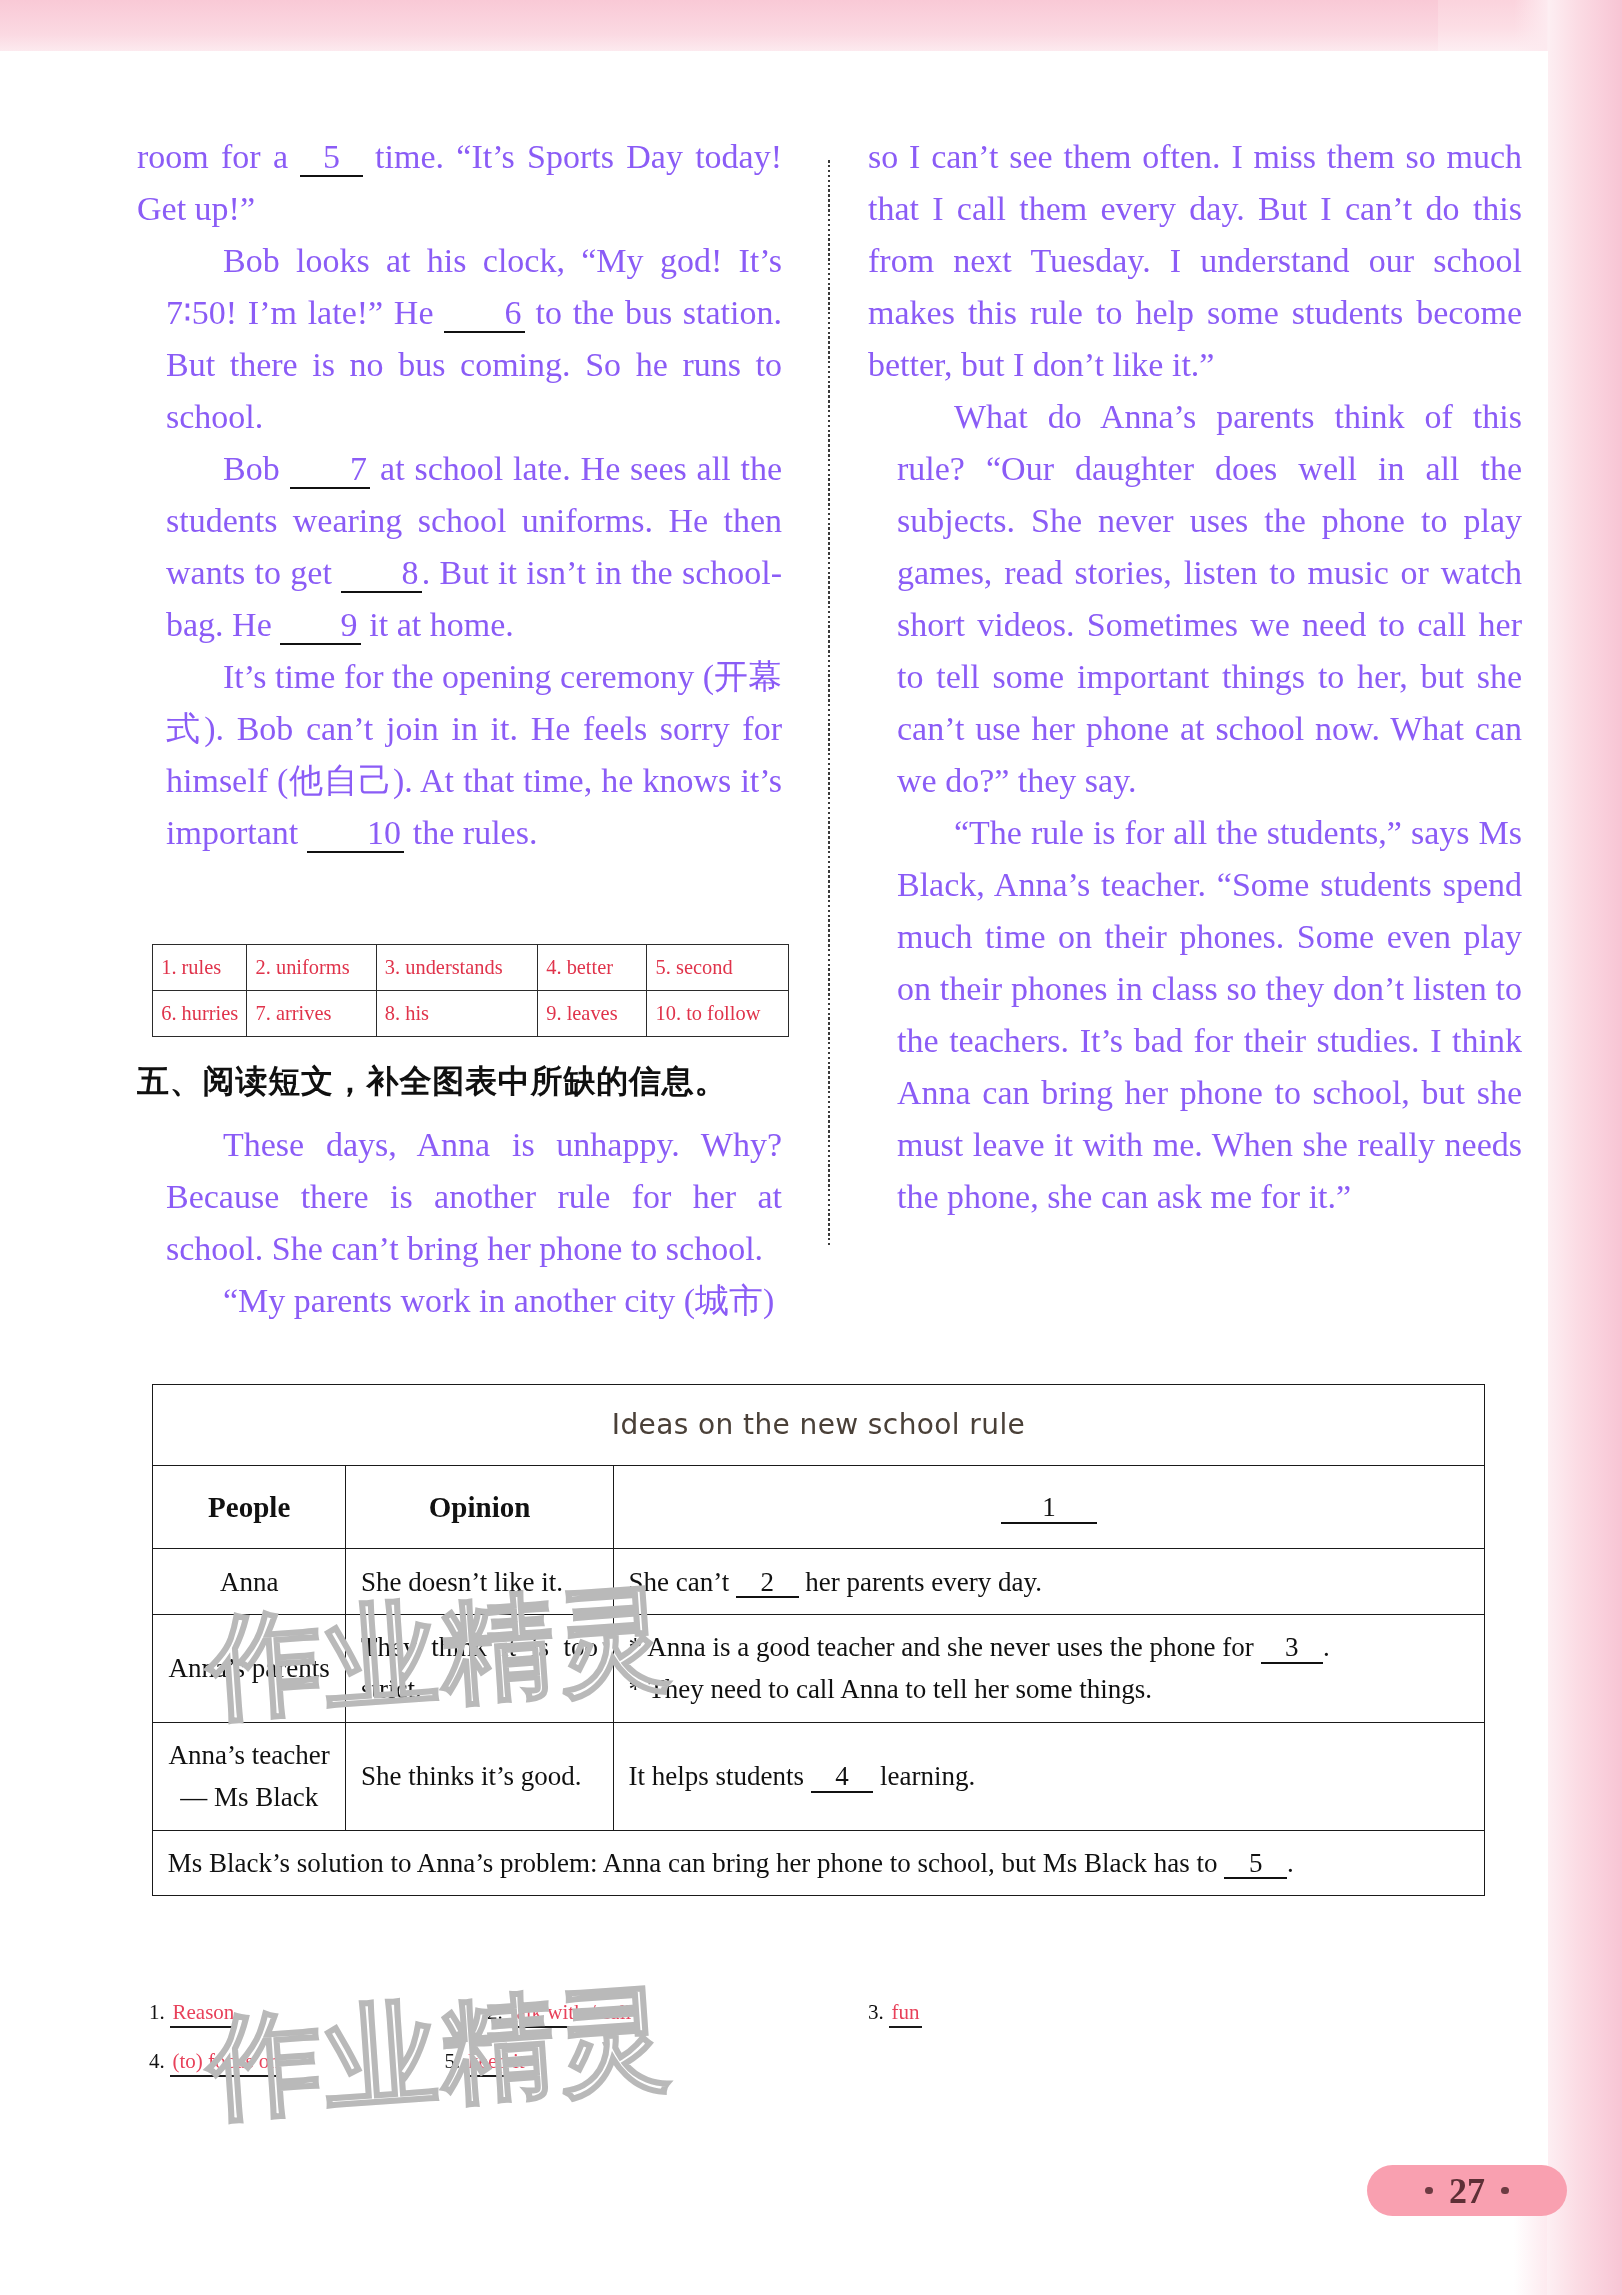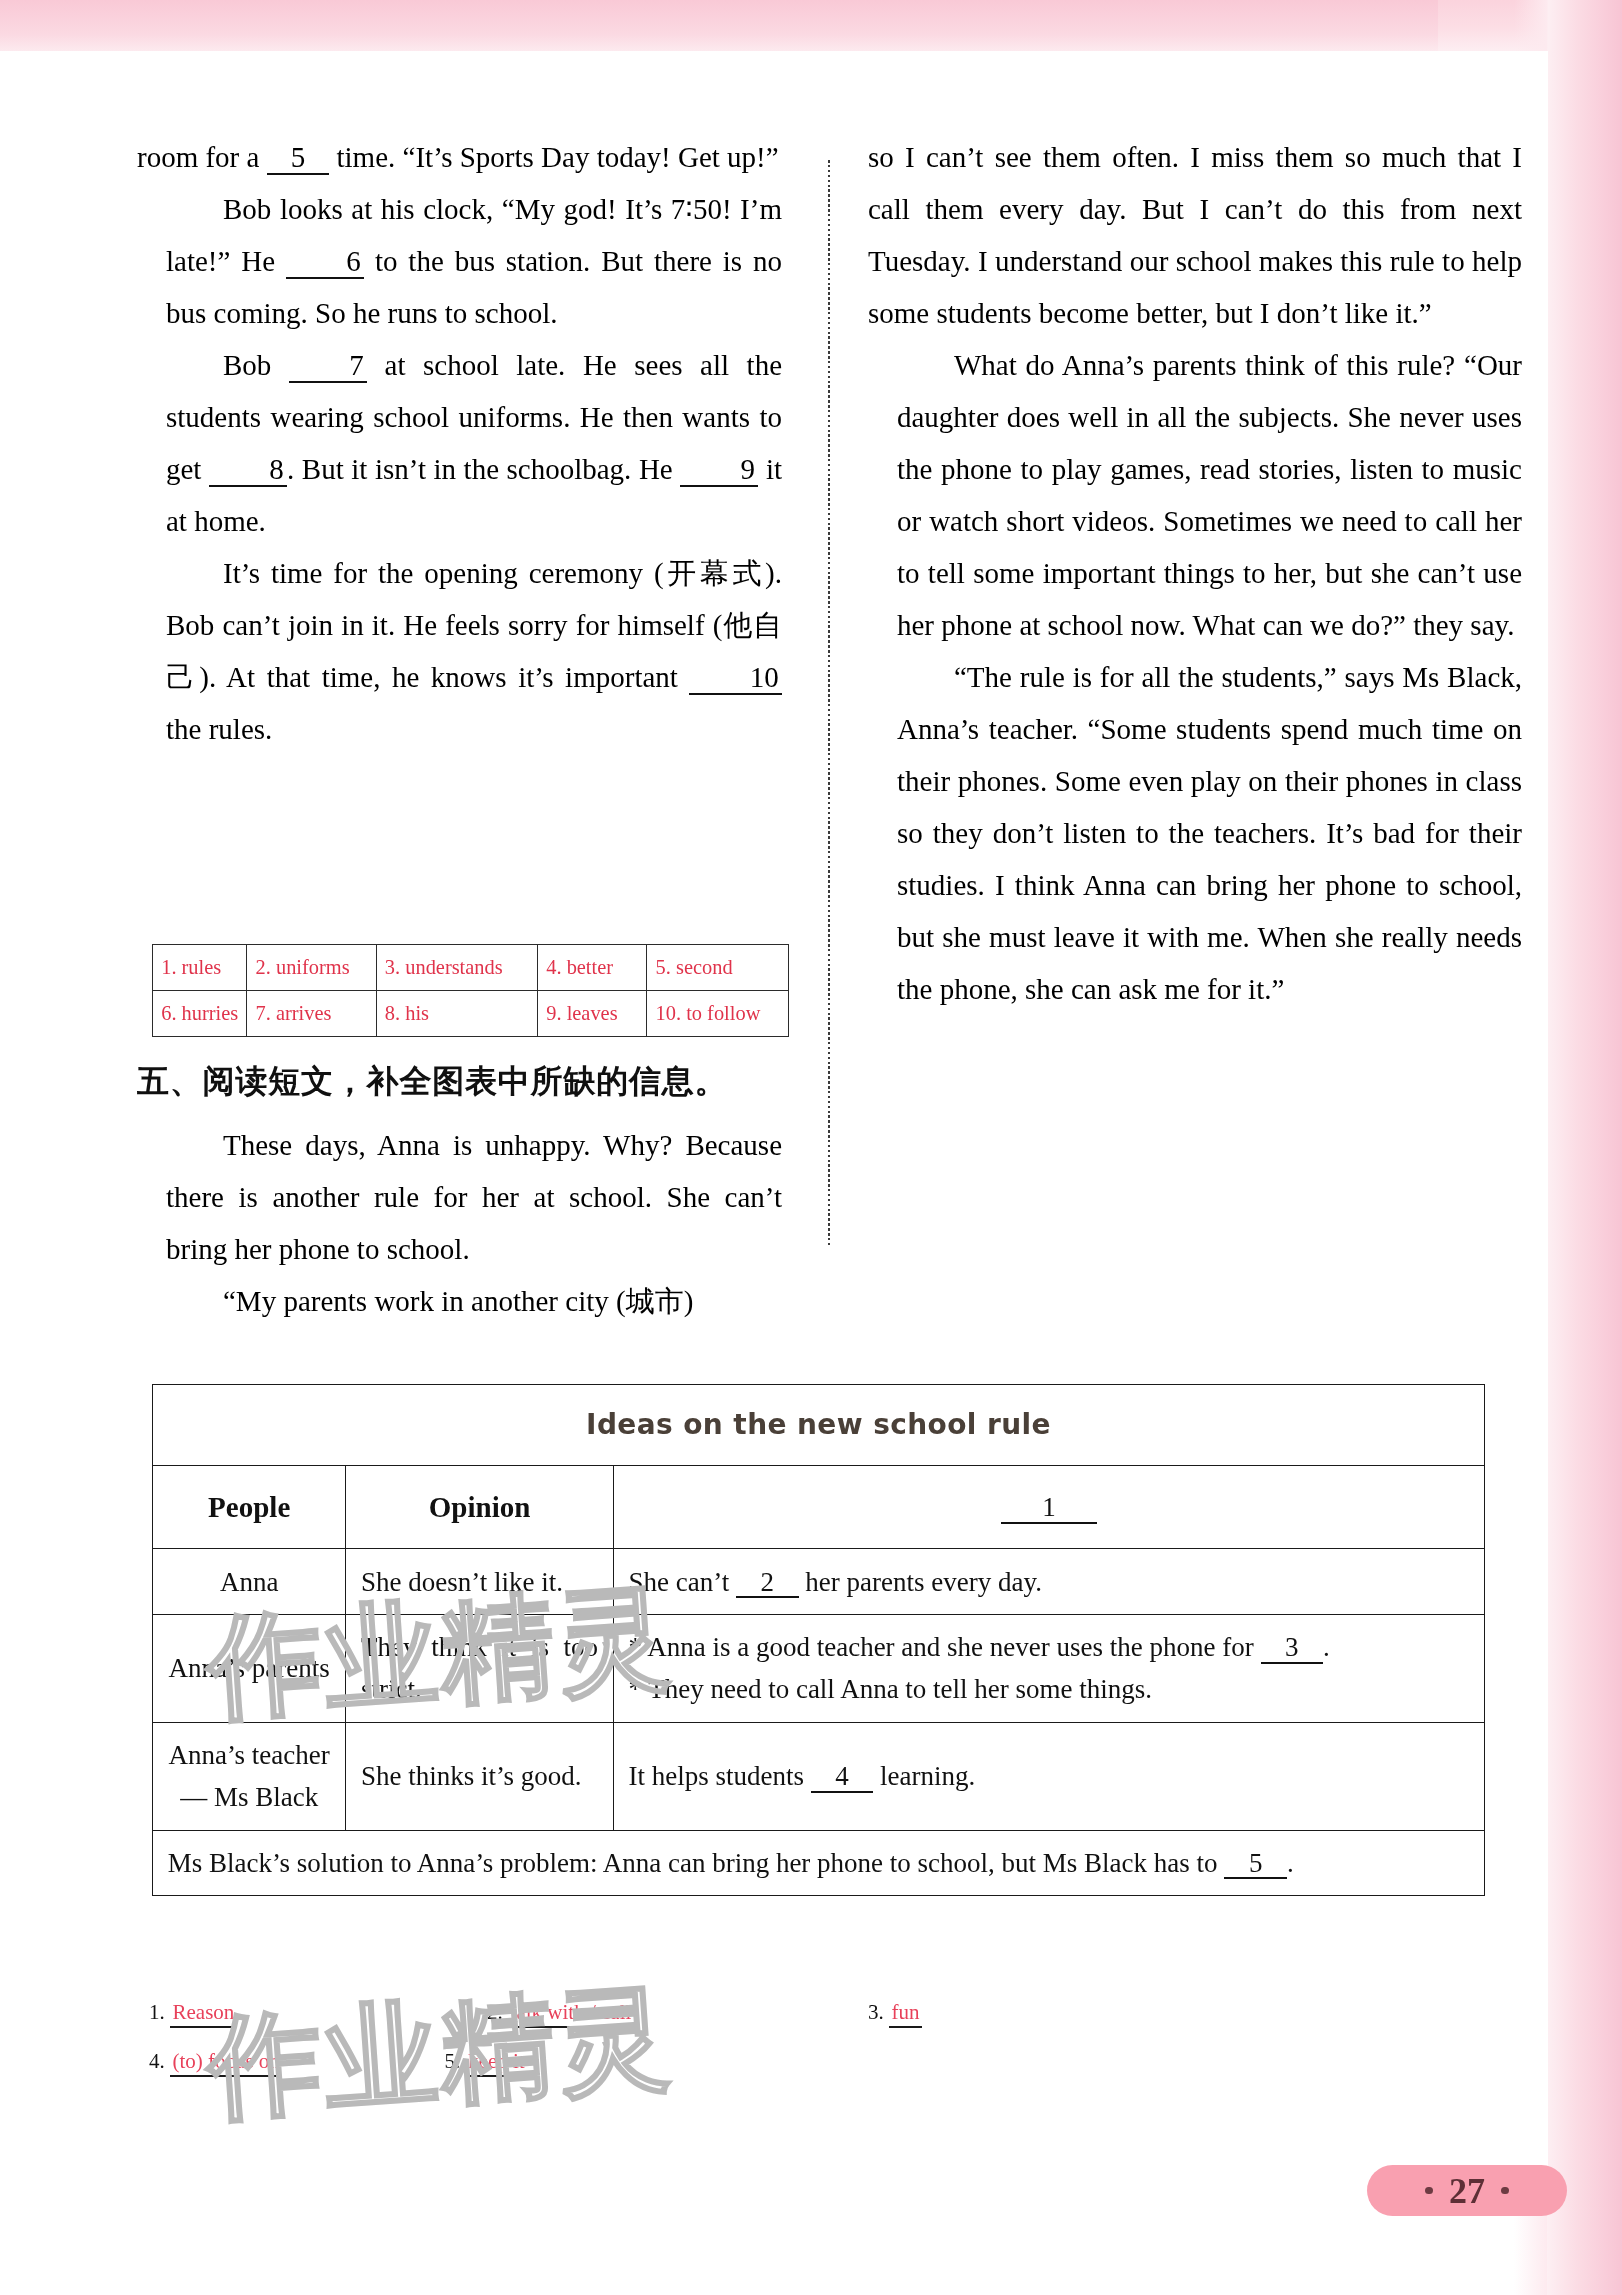--- a/index.html
+++ b/index.html
@@ -45,23 +45,23 @@
     pointer-events:none;
     user-select:none;
     letter-spacing:3.3px;
   }
   .wm1{left:208px;top:1577px;font-size:113px;transform:rotate(-4deg);}
   .wm2{left:208px;top:1977px;font-size:113px;transform:rotate(-4deg);}
 
   
   .col{
     position:absolute;
-    font-size:29px;
+    font-size:34px;
     line-height:52px;
-    color:#000000;
+    color:#8b5cf6;
     text-align:justify;
     text-justify:inter-word;
   }
   .col p{margin:0;}
   .col p.ind{text-indent:57px;margin-left:29px;}
   .colL{left:137px;top:131px;width:645px;}
   .colR{left:868px;top:131px;width:654px;}
   .divider{
     position:absolute;left:828px;top:160px;width:1.6px;height:1086px;
     background:repeating-linear-gradient(180deg,#3a3a3a 0 2.5px,rgba(255,255,255,0) 2.5px 4.9px);
@@ -112,21 +112,21 @@
     color:#111;
   }
   .chart td{
     border:1.6px solid #1a1a1a;
     padding:11.4px 14.7px;
     vertical-align:middle;
   }
   .chart td.title{
     text-align:center;
     font-family:"DejaVu Sans","Liberation Sans",sans-serif;
-    font-weight:700;
+    font-weight:400;
     font-size:28px;
     letter-spacing:0.4px;
     color:#4a4038;
     height:64px;
     padding:8.2px 14.7px;
   }
   .chart td.hdr{
     text-align:center;
     font-weight:700;
     font-size:29px;

